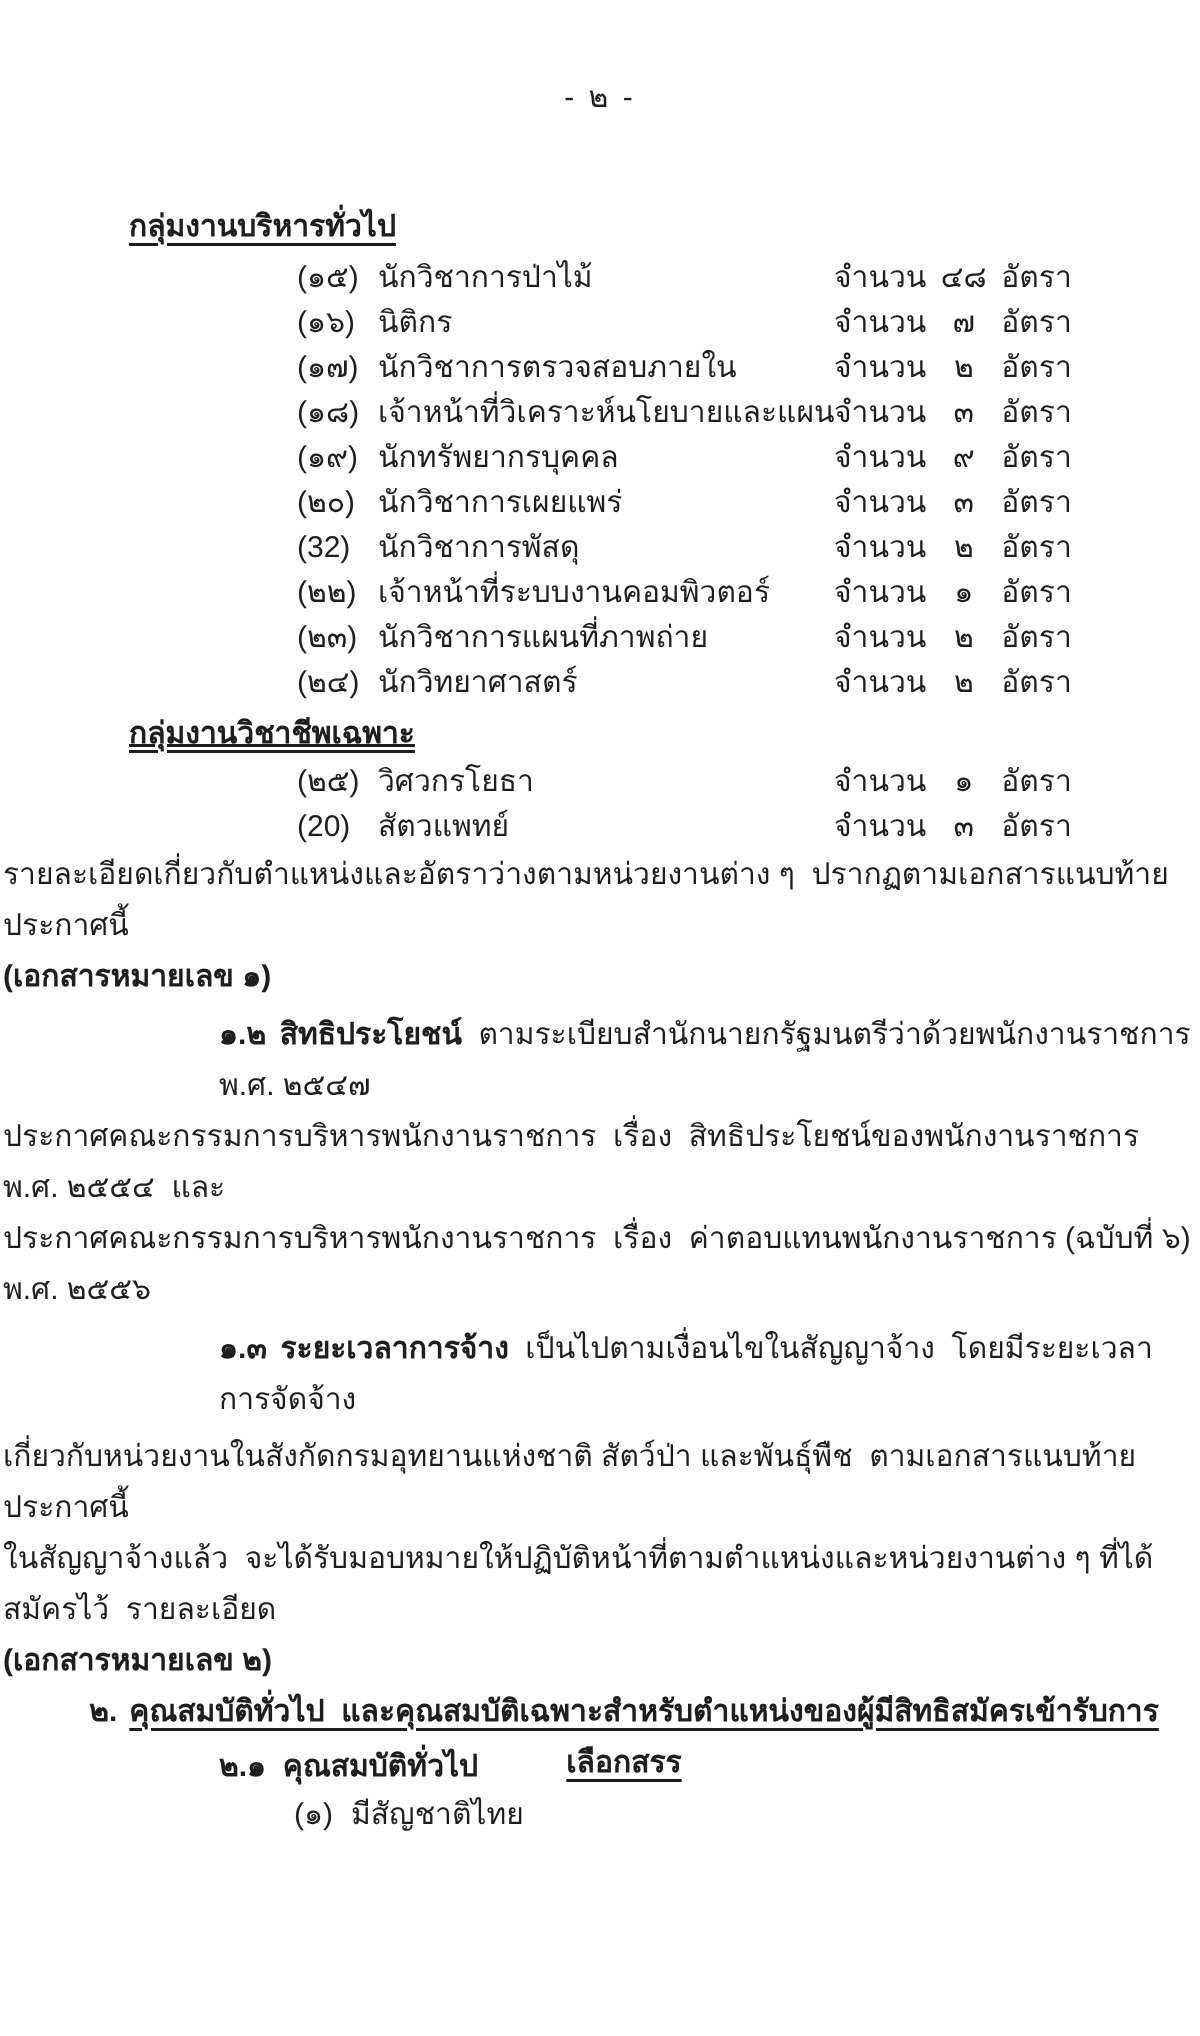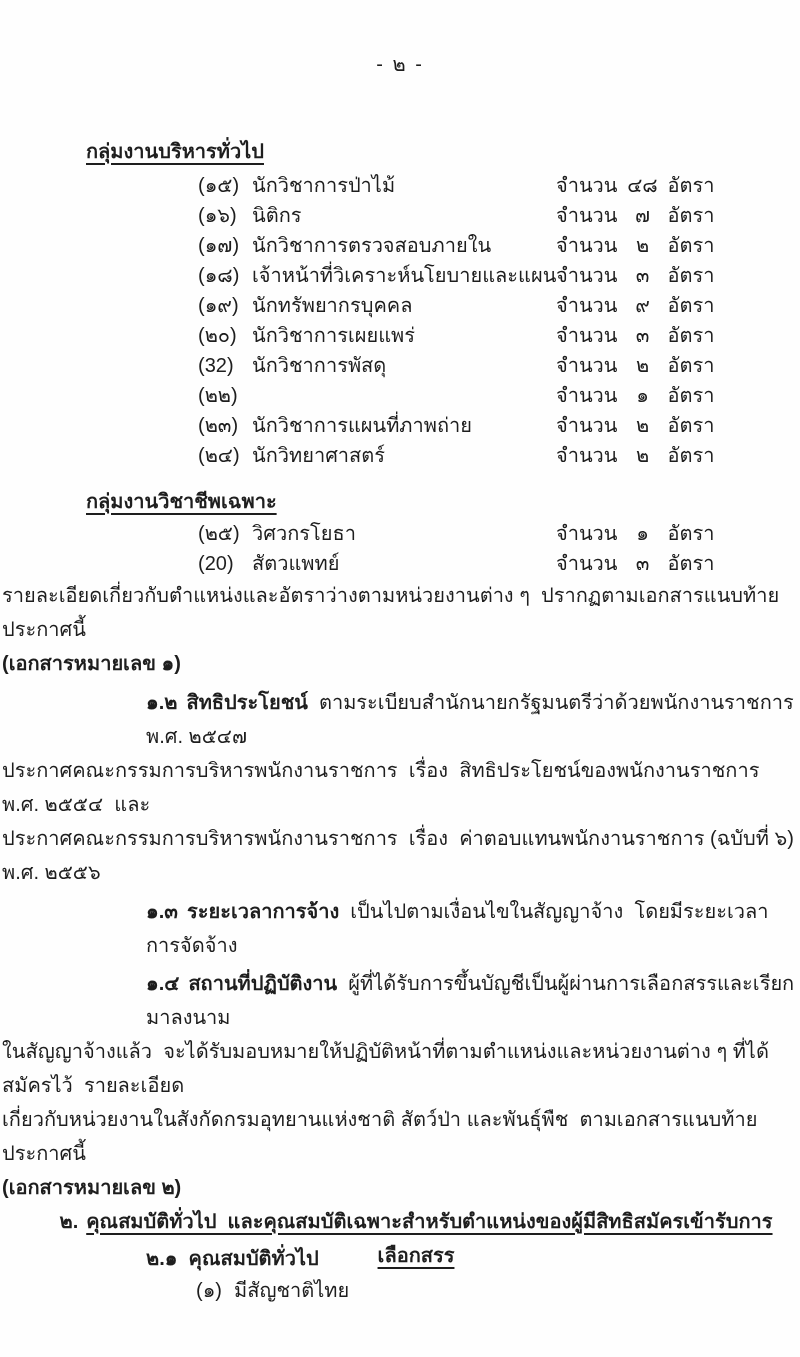--- a/index.html
+++ b/index.html
@@ -13,21 +13,21 @@
     font-size:20px;
     overflow:hidden;
   }
   .line{white-space:pre-wrap;padding-left:32px;}
   .pagenum{margin:0;padding-top:48px;height:30px;text-align:center;letter-spacing:2px;}
   .b{font-weight:700;}
   .u{text-decoration:underline;text-underline-offset:5px;text-decoration-thickness:2px;}
 
   
   .group-heading{margin-top:58px;height:34px;padding-left:86px;font-weight:700;line-height:30px;}
-  .group-heading.second{margin-top:16px;height:32px;}
+  .group-heading.second{margin-top:4px;height:32px;text-decoration:underline;}
   .prow{position:relative;height:30px;line-height:30px;}
   .pno{position:absolute;left:198px;}
   .ptitle{position:absolute;left:252px;}
   .amount{position:absolute;left:556px;display:flex;}
   .amount .num{display:inline-block;width:50px;text-align:center;}
 
   
   .para{line-height:34px;}
   .para .line{padding-left:2px;}
   .clause{margin-top:5px;}
@@ -109,20 +109,21 @@
     <span class="pno">(32)</span>
     <span class="ptitle">นักวิชาการพัสดุ</span>
     <span class="amount">
         <span>จำนวน</span>
         <span class="num">๒</span>
         <span>อัตรา</span>
       </span>
   </div>
   <div class="prow">
     <span class="pno">(๒๒)</span>
+    <span class="ptitle">เจ้าหน้าที่ระบบงานคอมพิวตอร์</span>
     <span class="amount">
         <span>จำนวน</span>
         <span class="num">๑</span>
         <span>อัตรา</span>
       </span>
   </div>
   <div class="prow">
     <span class="pno">(๒๓)</span>
     <span class="ptitle">นักวิชาการแผนที่ภาพถ่าย</span>
     <span class="amount">
@@ -171,23 +172,22 @@
     <div class="line first"><span class="no">๑.๒</span><span class="title">สิทธิประโยชน์</span><span>ตามระเบียบสำนักนายกรัฐมนตรีว่าด้วยพนักงานราชการ พ.ศ. ๒๕๔๗</span></div>
     <div class="line">ประกาศคณะกรรมการบริหารพนักงานราชการ  เรื่อง  สิทธิประโยชน์ของพนักงานราชการ พ.ศ. ๒๕๕๔  และ</div>
     <div class="line">ประกาศคณะกรรมการบริหารพนักงานราชการ  เรื่อง  ค่าตอบแทนพนักงานราชการ (ฉบับที่ ๖) พ.ศ. ๒๕๕๖</div>
   </div>
 
   <div class="para clause">
     <div class="line first"><span class="no">๑.๓</span><span class="title">ระยะเวลาการจ้าง</span><span>เป็นไปตามเงื่อนไขในสัญญาจ้าง  โดยมีระยะเวลาการจัดจ้าง</span></div>
   </div>
 
   <div class="para clause" style="margin-top:4px;">
-    <div class="line first"><span class="no">๑.๔</span><span class="title">สถานที่ปฏิบัติงาน</span><span>ผู้ที่ได้รับการขึ้นบัญชีเป็นผู้ผ่านการเลือกสรรและเรียกมาลงนาม</span></div>
+    <div class="line">เกี่ยวกับหน่วยงานในสังกัดกรมอุทยานแห่งชาติ สัตว์ป่า และพันธุ์พืช  ตามเอกสารแนบท้ายประกาศนี้</div>
     <div class="line">ในสัญญาจ้างแล้ว  จะได้รับมอบหมายให้ปฏิบัติหน้าที่ตามตำแหน่งและหน่วยงานต่าง ๆ ที่ได้สมัครไว้  รายละเอียด</div>
-    <div class="line">เกี่ยวกับหน่วยงานในสังกัดกรมอุทยานแห่งชาติ สัตว์ป่า และพันธุ์พืช  ตามเอกสารแนบท้ายประกาศนี้</div>
     <div class="line b">(เอกสารหมายเลข ๒)</div>
   </div>
 
   <div class="sec2-heading line"><span class="no">๒.</span><span class="u">คุณสมบัติทั่วไป  และคุณสมบัติเฉพาะสำหรับตำแหน่งของผู้มีสิทธิสมัครเข้ารับการเลือกสรร</span></div>
 
   <div class="sub-heading"><span>๒.๑</span>&nbsp;&nbsp;<span>คุณสมบัติทั่วไป</span></div>
 
   <div class="item line"><span class="no">(๑)</span><span>มีสัญชาติไทย</span></div>
 
 

